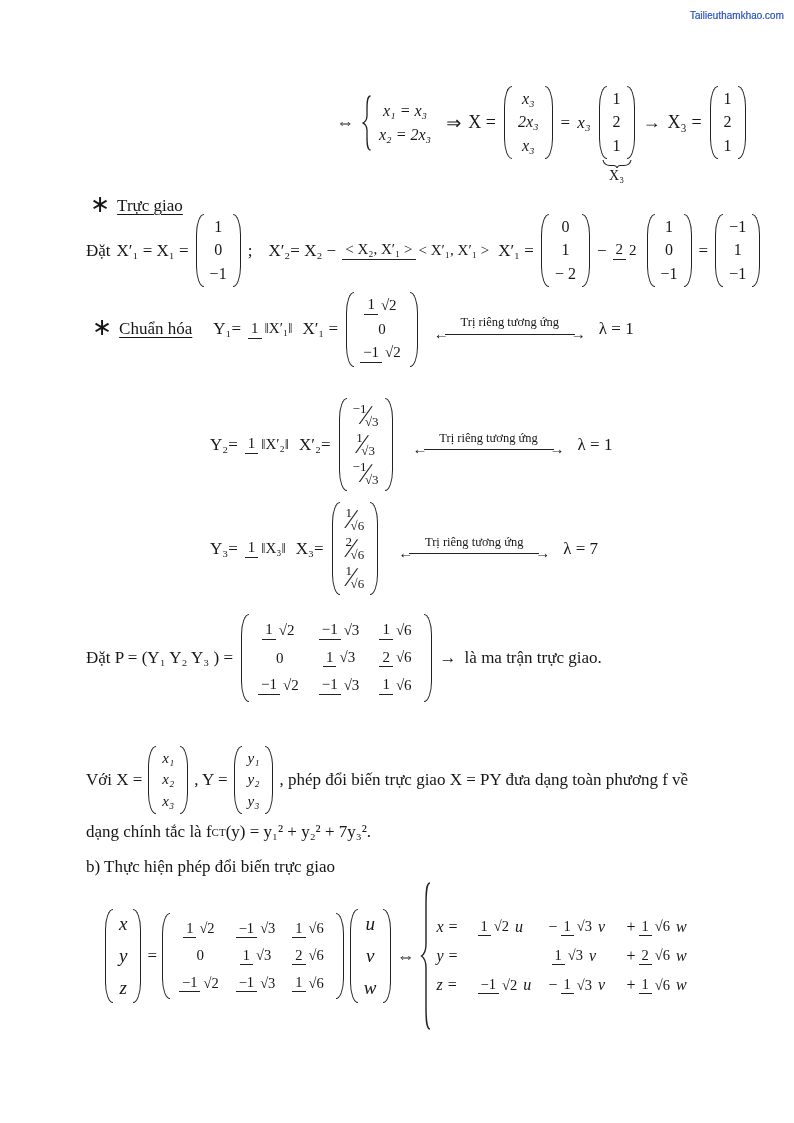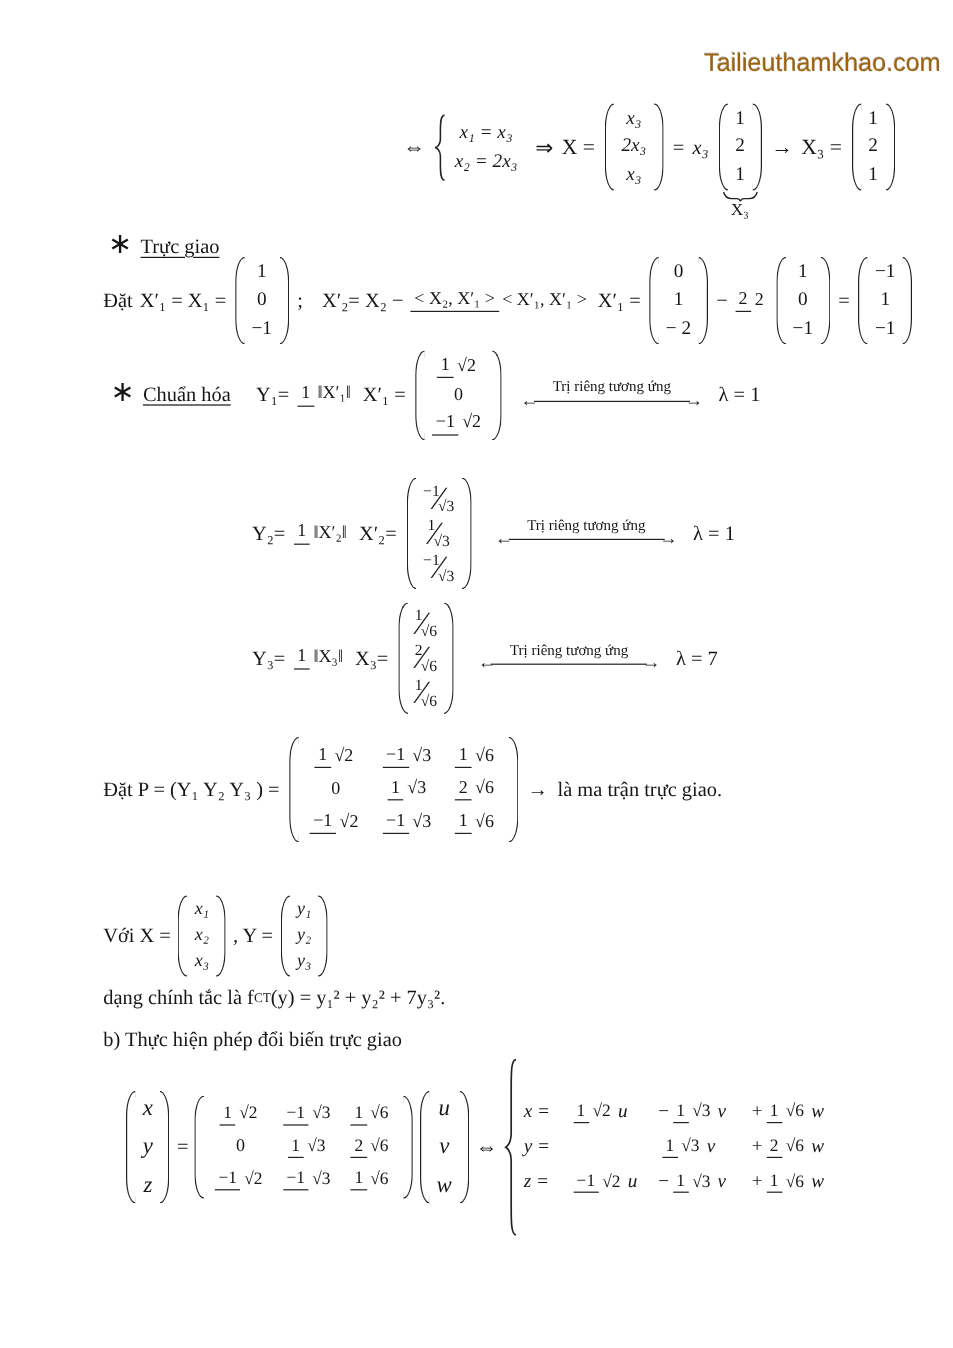--- a/index.html
+++ b/index.html
@@ -4,21 +4,21 @@
 <style>
   html,body{margin:0;padding:0;background:#ffffff;}
   .page{position:relative;width:794px;height:1123px;background:#fff;overflow:hidden;
         font-family:"Liberation Serif",serif;color:#161616;font-size:17px;}
   .eqrow{position:absolute;display:flex;align-items:center;column-gap:7px;white-space:nowrap;}
   .it{font-style:italic;}
   .sym{font-size:18px;}
   .bold{font-weight:bold;}
   .fs15{font-size:15px;} .fs16{font-size:16px;} .fs19{font-size:19px;}
   .watermark{position:absolute;top:10px;right:10px;font-family:"Liberation Sans",sans-serif;
-             font-size:21px;color:#a16207;text-shadow:1px 1px 0 #ffffff,-0.5px -0.5px 0 #a9a9a9;margin-top:31px;}
+             font-size:10px;color:#1d4ed8;text-shadow:1px 1px 0 #ffffff,-0.5px -0.5px 0 #a9a9a9;}
   
   .vec{display:inline-flex;align-items:stretch;margin:0 1px;}
   .lp,.rp{width:7px;flex:none;}
   .lp{border:1.4px solid #222;border-right:none;border-radius:10px 0 0 10px / 26px 0 0 26px;}
   .rp{border:1.4px solid #222;border-left:none;border-radius:0 10px 10px 0 / 0 26px 26px 0;}
   .vec .col{display:flex;flex-direction:column;align-items:center;justify-content:center;
             padding:4px 6px;row-gap:5px;line-height:1.15;}
   .mat{display:inline-flex;align-items:stretch;}
   .mat .grid{display:grid;grid-template-columns:auto auto auto;column-gap:17px;row-gap:9px;
              justify-items:center;align-items:center;padding:7px 9px;}
@@ -353,20 +353,21 @@
     <span>, Y =</span>
     <span class="vec fs15">
       <span class="lp"></span>
       <span class="col" style="row-gap:4px;">
         <span class="it">y₁</span>
         <span class="it">y₂</span>
         <span class="it">y₃</span>
       </span>
       <span class="rp"></span>
     </span>
+    <span>, phép đổi biến trực giao X = PY đưa dạng toàn phương f về</span>
   </div>
 
   <div class="eqrow" style="left:86px;top:822px;column-gap:0;">
     <span>dạng chính tắc là f</span>
       <span class="subsm">CT</span>
       <span>(y) = y₁²  + y₂² + 7y₃².</span>
   </div>
 
   <div class="eqrow" style="left:86px;top:857px;">
     <span>b) Thực hiện phép đổi biến trực giao</span>

